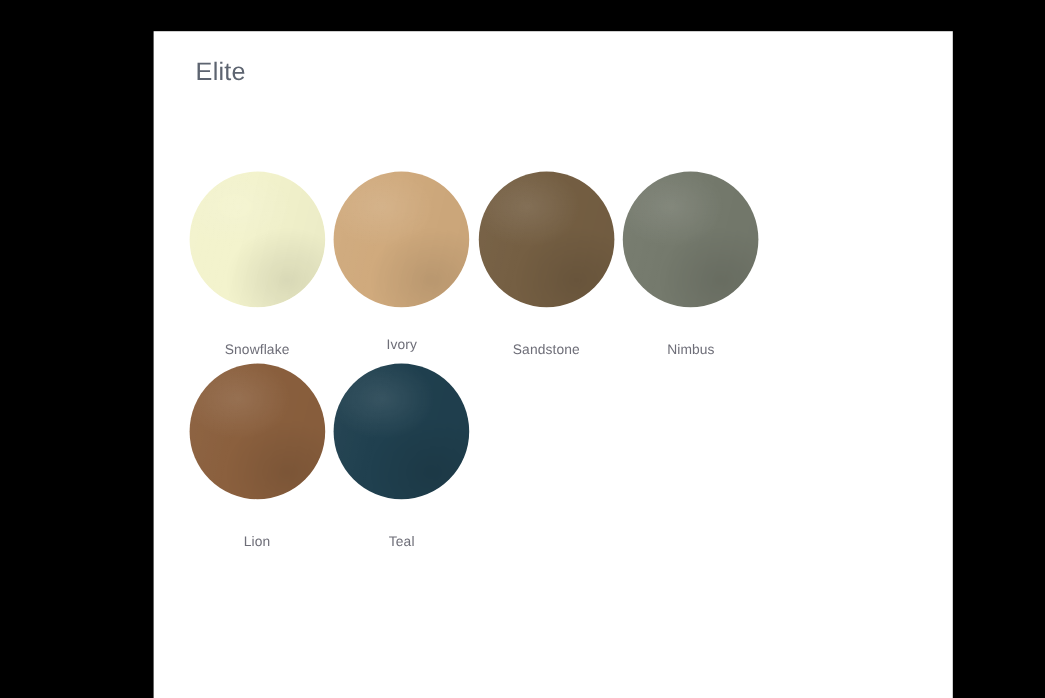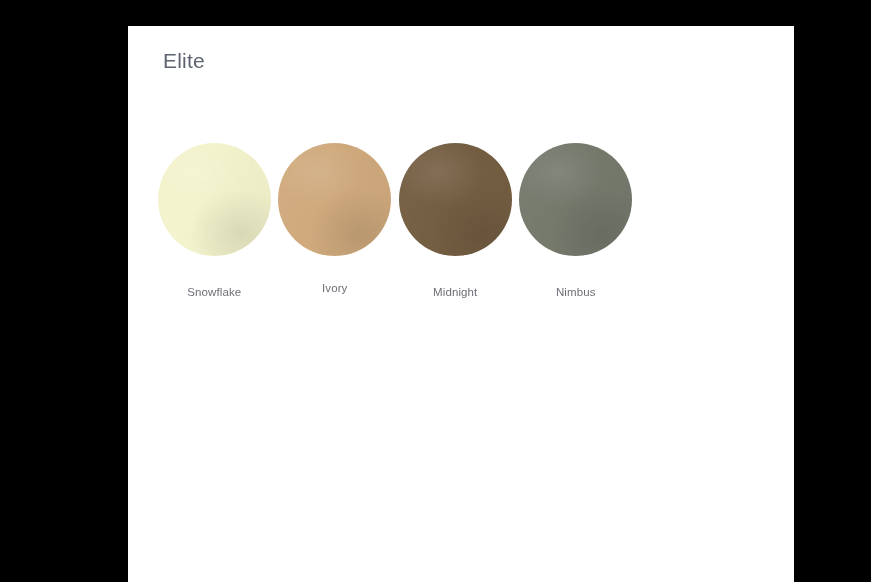--- a/index.html
+++ b/index.html
@@ -130,25 +130,38 @@
         <div class="swatch-cell">
           <div class="swatch-disc" style="background-color: rgb(243, 243, 205);"></div>
           <div class="swatch-label" style="color: rgb(110, 110, 120);">Snowflake</div>
         </div>
         <div class="swatch-cell">
           <div class="swatch-disc" style="background-color: rgb(208, 170, 125);"></div>
           <div class="swatch-label" style="color: rgb(110, 110, 120); margin-top: 12px;">Ivory</div>
         </div>
         <div class="swatch-cell">
           <div class="swatch-disc" style="background-color: rgb(117, 95, 67);"></div>
-          <div class="swatch-label" style="color: rgb(110, 110, 120);">Midnight</div>
+          <div class="swatch-label" style="color: rgb(110, 110, 120);">Sandstone</div>
         </div>
         <div class="swatch-cell">
           <div class="swatch-disc" style="background-color: rgb(117, 122, 109);"></div>
           <div class="swatch-label" style="color: rgb(110, 110, 120);">Nimbus</div>
         </div>
       </div>
 
 
+      <div class="swatch-row">
+        <div class="swatch-cell">
+          <div class="swatch-disc" style="background-color: rgb(139, 96, 62);"></div>
+          <div class="swatch-label" style="color: rgb(110, 110, 120);">Lion</div>
+        </div>
+        <div class="swatch-cell">
+          <div class="swatch-disc" style="background-color: rgb(32, 64, 79);"></div>
+          <div class="swatch-label" style="color: rgb(110, 110, 120);">Teal</div>
+        </div>
+        <div class="swatch-cell spacer"></div>
+        <div class="swatch-cell spacer"></div>
+        <div class="swatch-cell spacer"></div>
+      </div>
 
     </div>
   </div>
 </div>
 
 </body></html>

